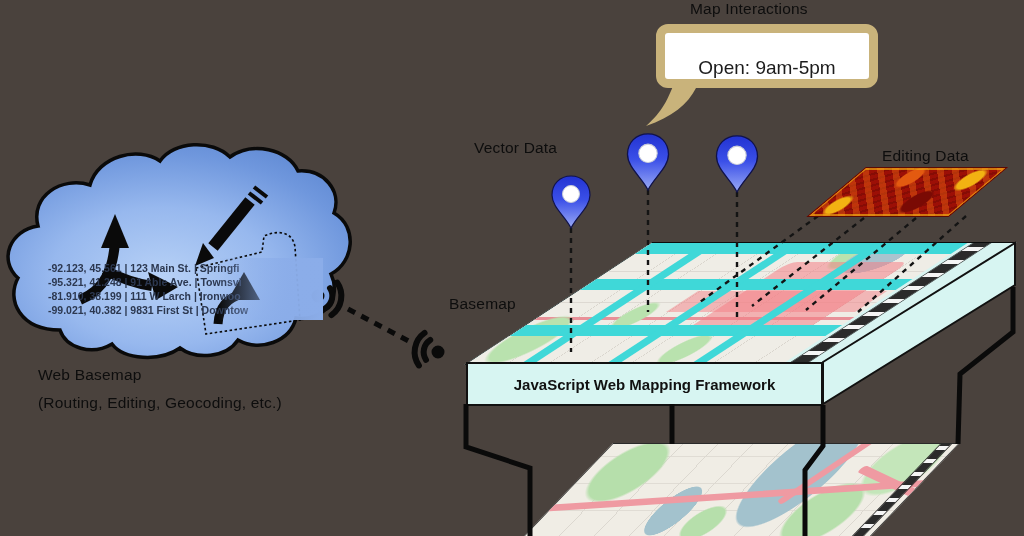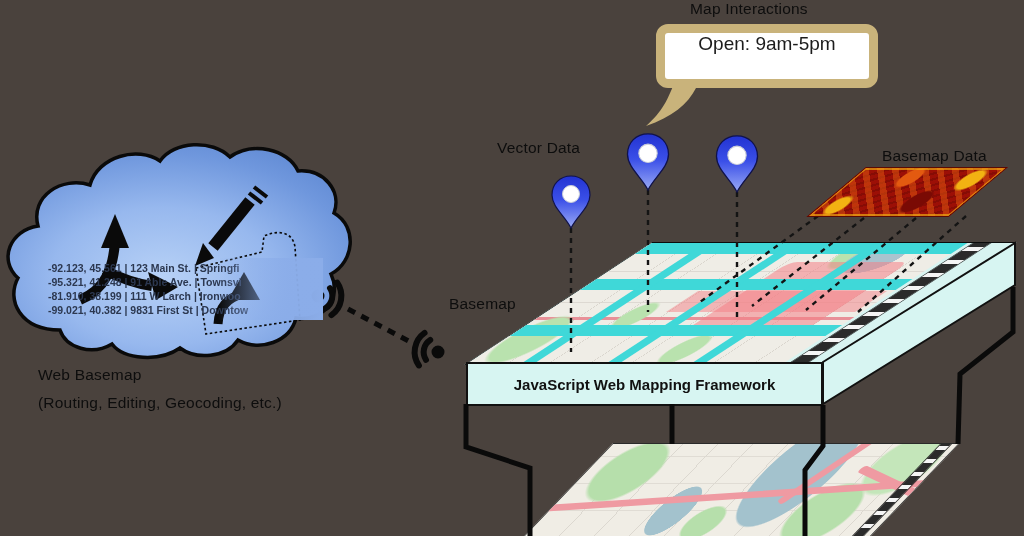--- a/index.html
+++ b/index.html
@@ -85,21 +85,21 @@
       radial-gradient(circle at 65% 70%, #7a0a04 0 10%, transparent 12%),
       repeating-linear-gradient(37deg, rgba(226,90,16,.5) 0 4px, transparent 4px 9px),
       repeating-linear-gradient(-24deg, rgba(116,10,4,.55) 0 3px, transparent 3px 8px);
     box-shadow:inset 0 0 0 2px rgba(242,178,18,.65);
     border:1px solid #5a0a04;
   }
   
   #bubble{
     left:656px;top:24px;width:204px;height:46px;
     background:#fff;border:9px solid #c9b37b;border-radius:12px;
-    display:flex;align-items:flex-start;justify-content:center;
+    display:flex;align-items:flex-end;justify-content:center;
     font-size:19px;color:#1c1c1c;white-space:nowrap;
   }
   
   #cloud-records{
     left:48px;top:261px;width:270px;
     font-size:10.5px;font-weight:600;line-height:14px;color:#2c3850;
     white-space:nowrap;
   }
   #cloud-records-fade{
     left:218px;top:258px;width:105px;height:62px;
@@ -244,19 +244,19 @@
 
   <div id="cloud-records" class="abs">
     <div>-92.123, 45.561 | 123 Main St. | Springfi</div>
     <div>-95.321, 41.248 | 91 Able Ave. | Townsvi</div>
     <div>-81.910, 38.199 | 111 W Larch | Ironwoo</div>
     <div>-99.021, 40.382 | 9831 First St | Downtow</div>
   </div>
   <div id="cloud-records-fade" class="abs"></div>
 
   <div class="label" style="left:690px;top:0px;">Map Interactions</div>
-  <div class="label" style="left:497px;top:139px;text-align:center;">Vector Data</div>
-  <div class="label" style="left:882px;top:147px;">Basemap Data</div>
+  <div class="label" style="left:474px;top:139px;text-align:center;">Vector Data</div>
+  <div class="label" style="left:882px;top:147px;">Editing Data</div>
   <div class="label" style="left:449px;top:295px;">Basemap</div>
   <div class="label" style="left:38px;top:366px;">Web Basemap</div>
   <div class="label" style="left:38px;top:394px;text-align:center;">(Routing, Editing, Geocoding, etc.)</div>
 
 </div>
 
 </body></html>

